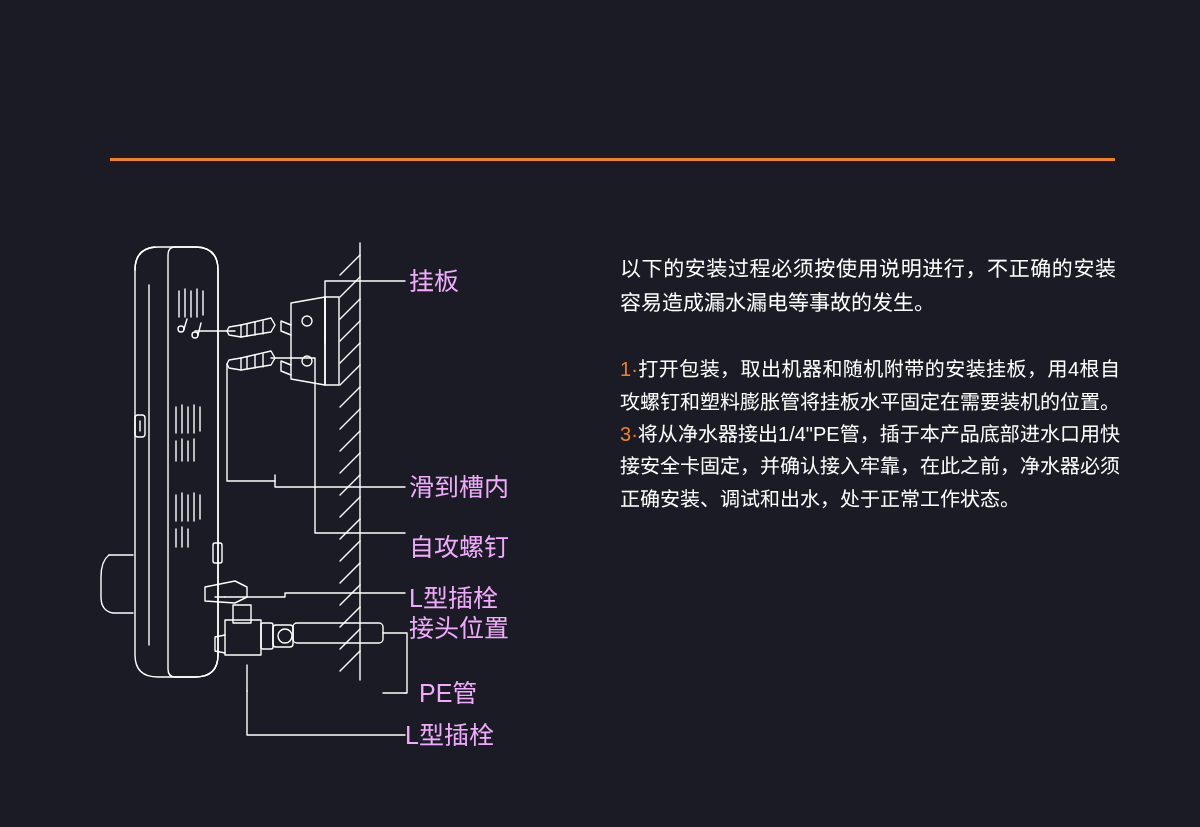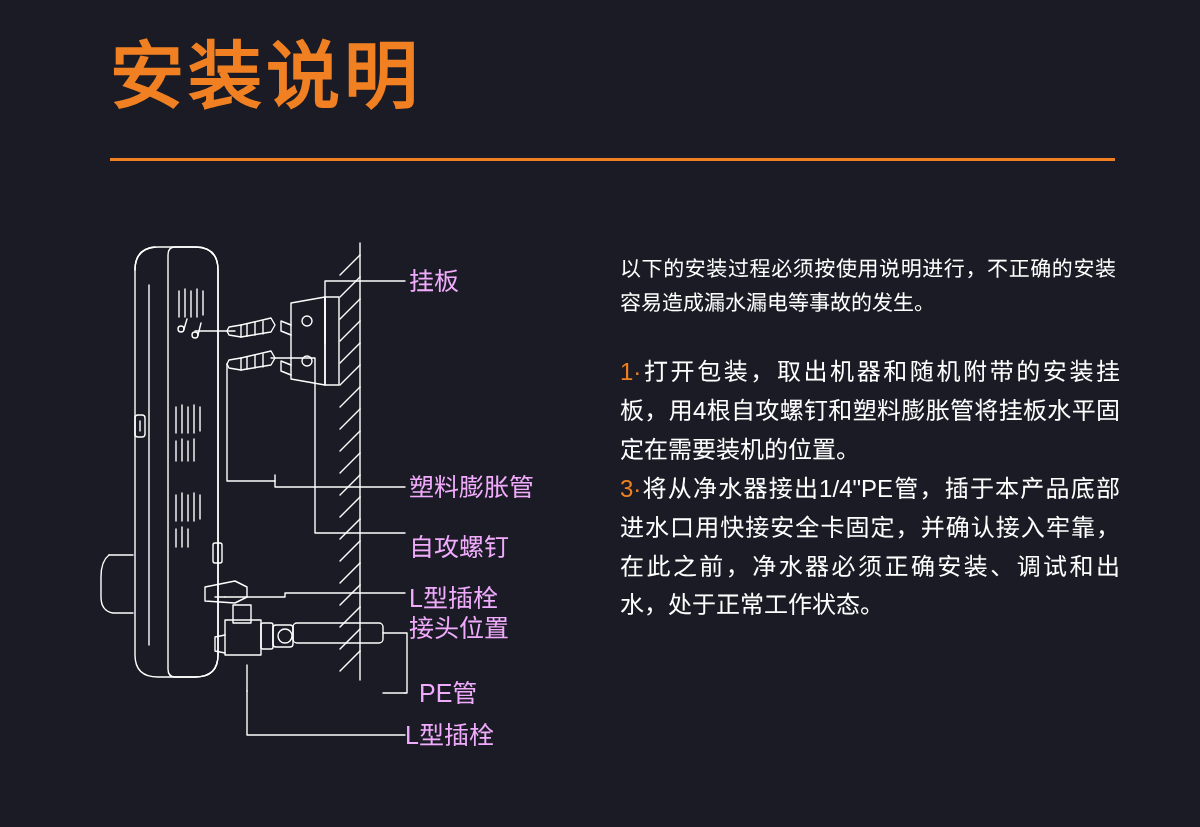--- a/index.html
+++ b/index.html
@@ -77,39 +77,38 @@
     width: 500px;
   }
   .intro {
     font-size: 21px;
     line-height: 1.6;
     color: #ffffff;
     margin: 0 4px 34px 0;
     text-align: justify;
   }
   .step {
-    font-size: 24px;
+    font-size: 20px;
     line-height: 1.62;
     color: #ffffff;
     margin: 0;
     text-align: justify;
   }
   .step .num {
     color: #f08021;
   }
   .step .sep {
     color: #f08021;
   }
 </style>
 </head>
 <body>
 
 <div class="page">
 
-  <div class="title">安装说明</div>
   <div class="title-rule"></div>
 
   <div class="diagram">
     <svg width="540" height="560" viewBox="0 0 540 560" fill="none" stroke="#ffffff" stroke-width="1.4" stroke-linecap="round" stroke-linejoin="round">
 
       <g>
         <line x1="285" y1="18" x2="285" y2="455"></line>
         <line x1="285" y1="30" x2="265" y2="50"></line>
         <line x1="285" y1="52" x2="265" y2="72"></line>
         <line x1="285" y1="74" x2="265" y2="94"></line>
@@ -231,21 +230,21 @@
 
         <path d="M308 408 L332 408 L332 468 L330 468"></path>
         <path d="M308 468 L330 468"></path>
 
         <path d="M172 466 L172 510 L330 510"></path>
       </g>
     </svg>
 
     <div class="diagram-labels">
       <div class="dlabel" style="left:334px; top:42px;">挂板</div>
-      <div class="dlabel" style="left:334px; top:248px;">塑料膨胀管</div>
+      <div class="dlabel" style="left:334px; top:248px;">滑到槽内</div>
       <div class="dlabel" style="left:334px; top:308px;">自攻螺钉</div>
       <div class="dlabel" style="left:334px; top:359px;">L型插栓
 接头位置</div>
       <div class="dlabel" style="left:344px; top:454px;">PE管</div>
       <div class="dlabel" style="left:330px; top:496px;">L型插栓</div>
     </div>
   </div>
 
   <div class="text-col">
     <p class="intro">以下的安装过程必须按使用说明进行，不正确的安装容易造成漏水漏电等事故的发生。</p>

